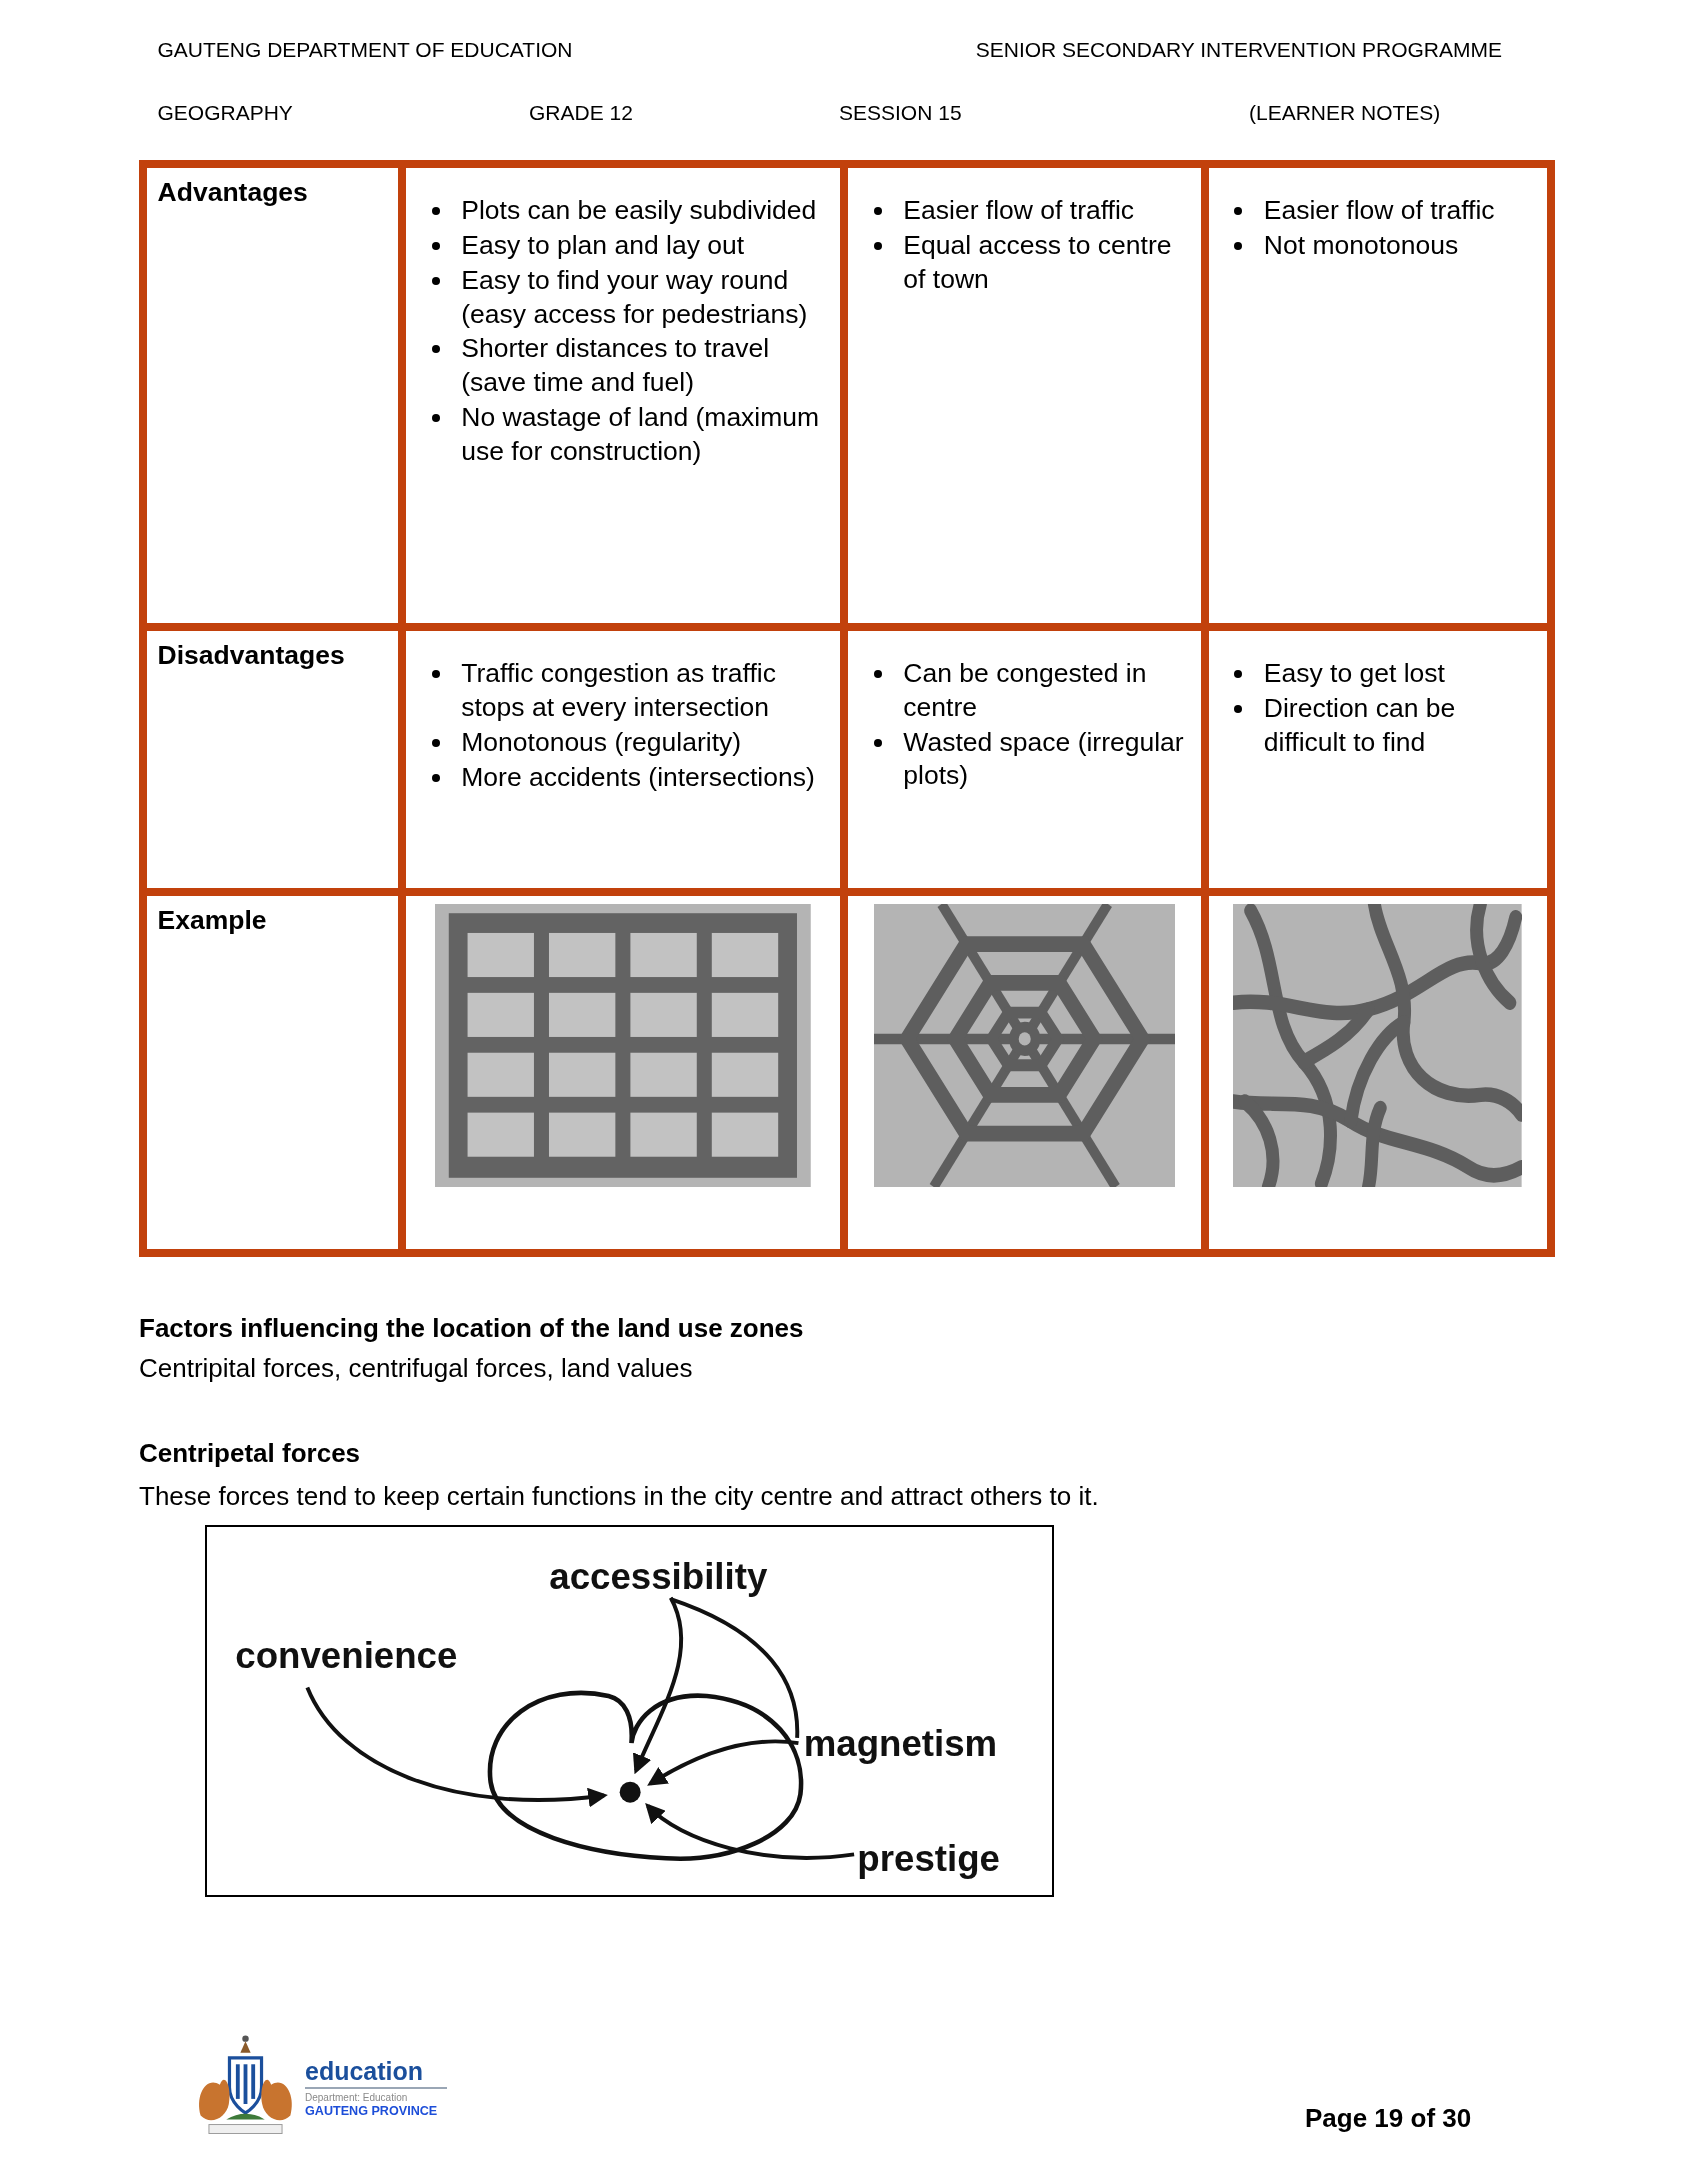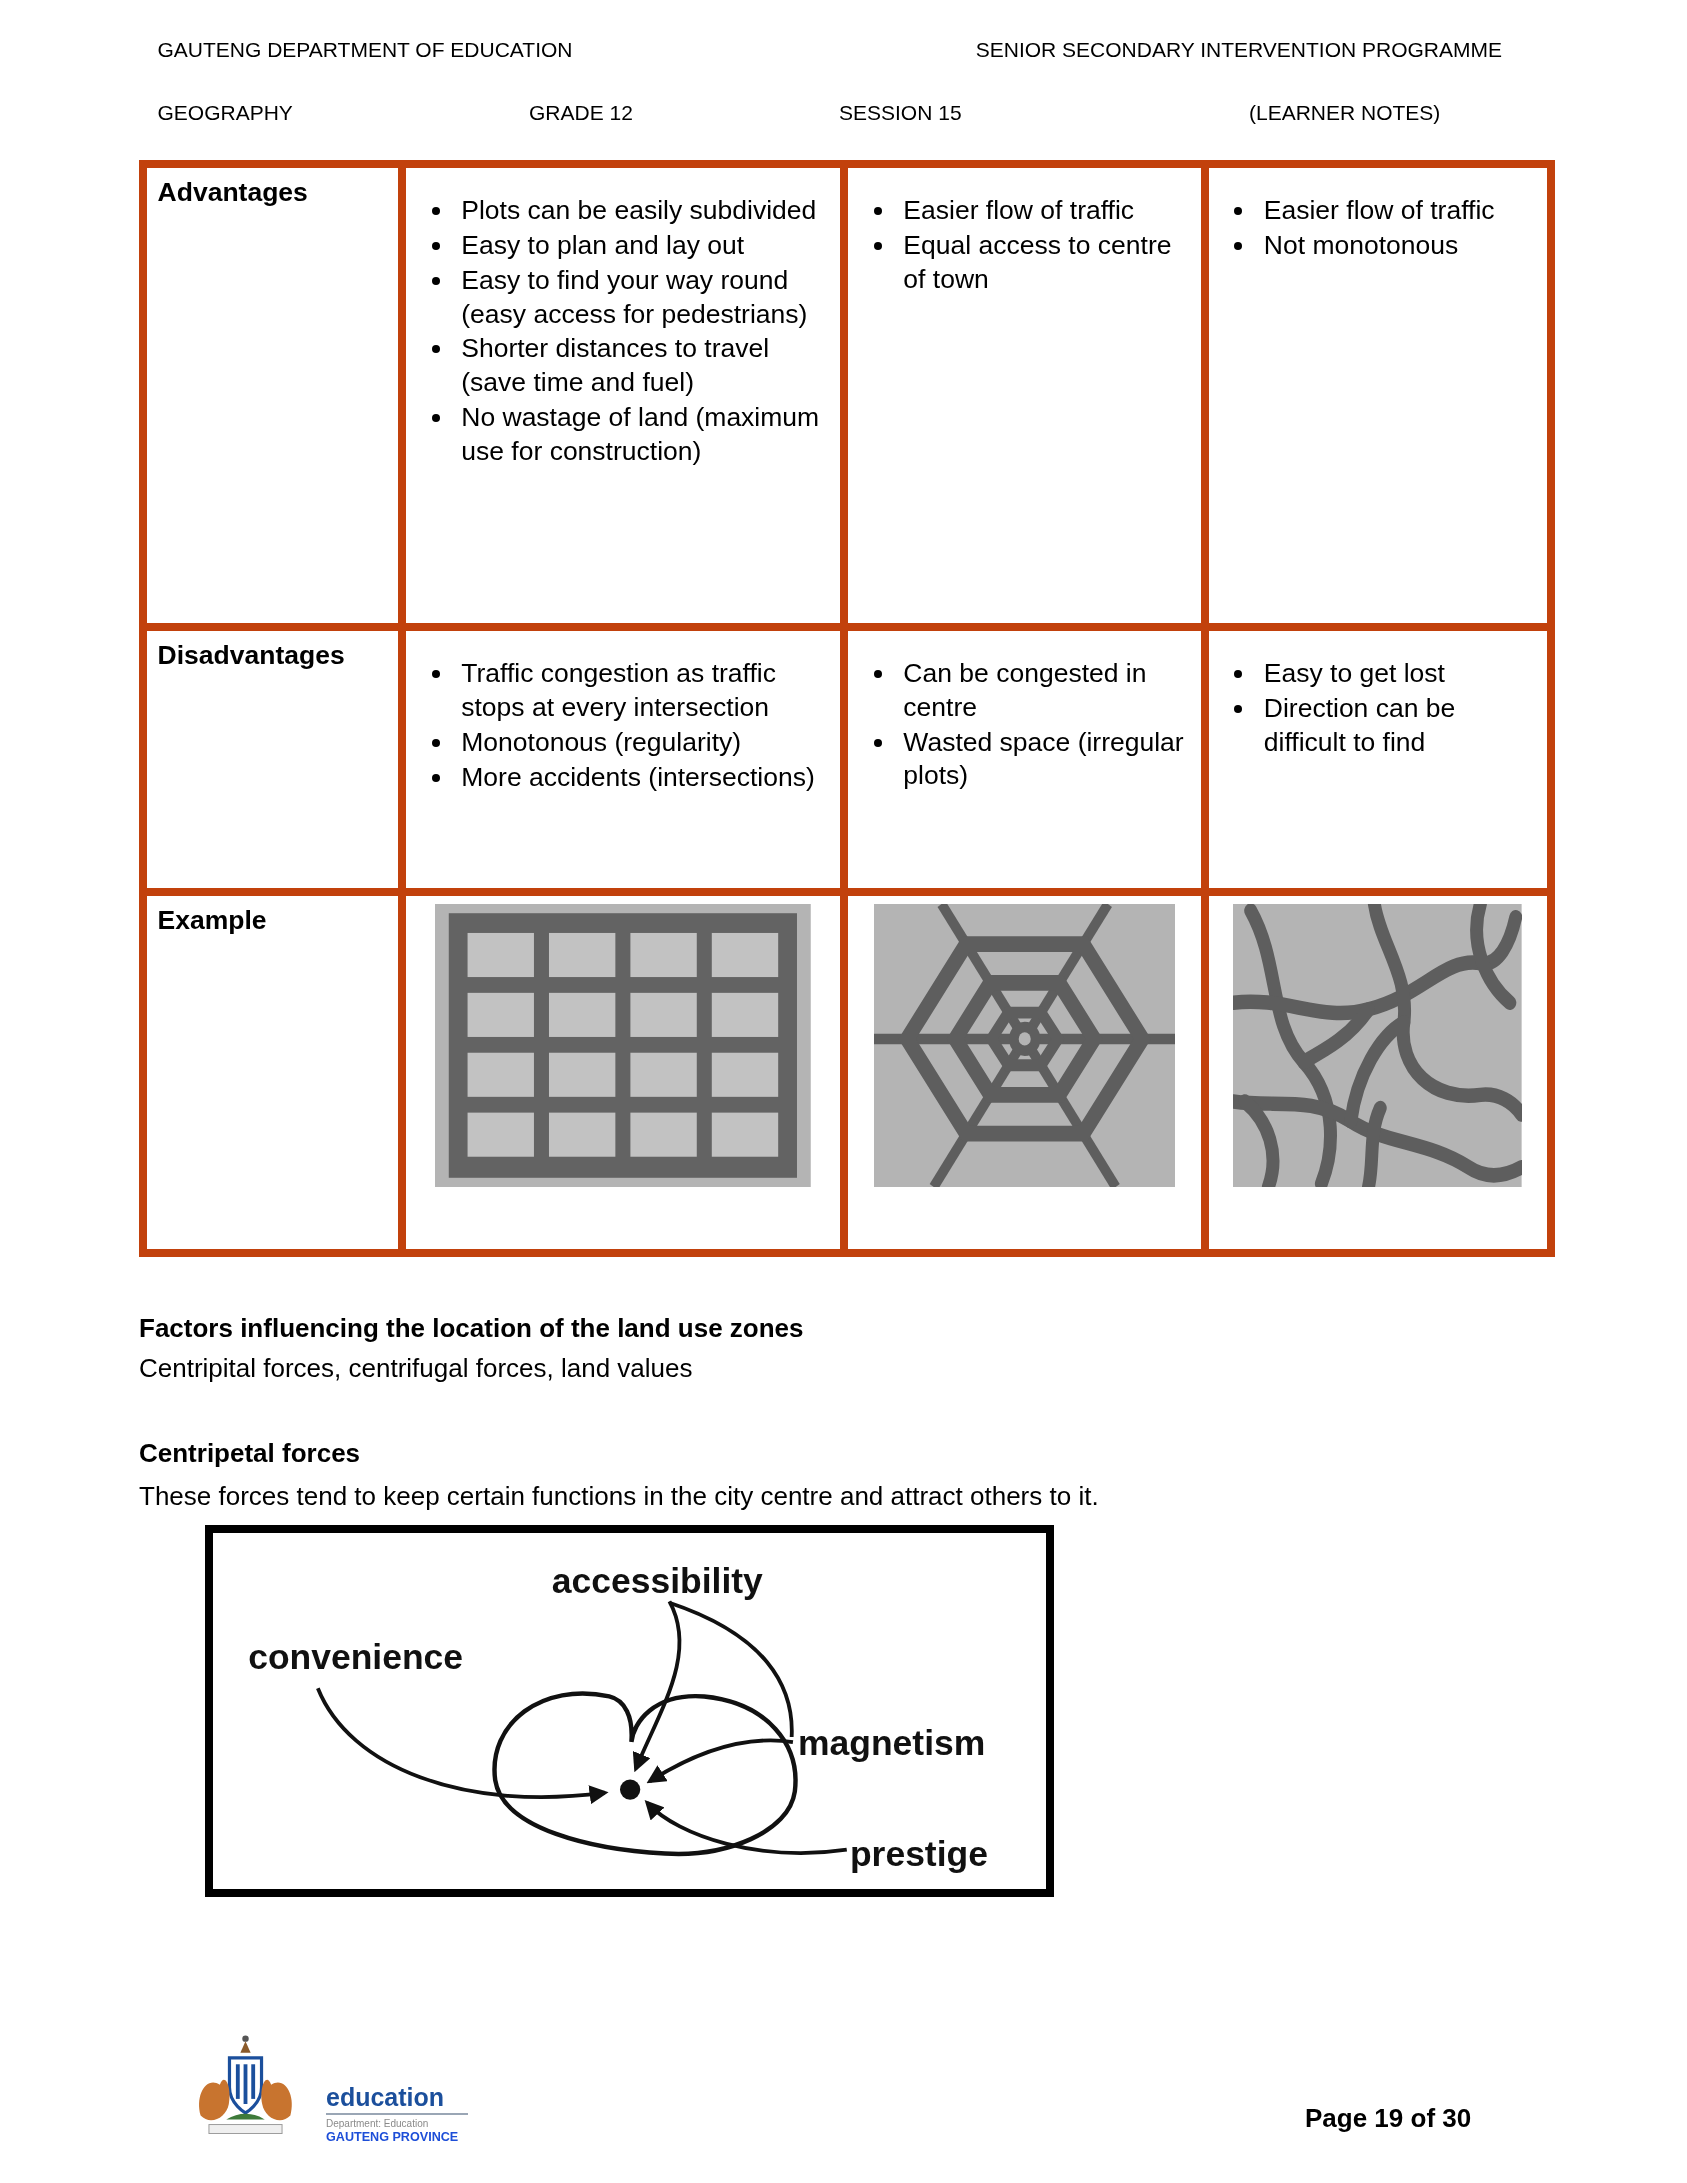--- a/index.html
+++ b/index.html
@@ -42,28 +42,28 @@
   .sec-para { font-size: 26px; margin-top: 9.3px; }
   .sec-heading2 { font-weight: bold; font-size: 26px; margin-top: 54px; }
   .sec-para2 { font-size: 26px; margin-top: 12px; }
 
   
   .diagram-box {
     margin-top: 13.2px;
     margin-left: 66px;
     width: 849px;
     height: 372px;
-    border: 8px solid #000000;
+    border: 2px solid #000000;
     background: #fff;
   }
   .diagram-box svg { width: 100%; height: 100%; }
   .diagram-label { font-family: "Liberation Sans", sans-serif; font-weight: bold; font-size: 56px; fill: #111; }
 
   
-  .footer-logo { position: absolute; left: 191px; top: 2032px; display: flex; align-items: flex-end; gap: 26px; }
+  .footer-logo { position: absolute; left: 191px; top: 2032px; display: flex; align-items: center; gap: 5px; }
   .logo-text-block { display: flex; flex-direction: column; }
   .logo-education { color: #1b4f9c; font-weight: bold; font-size: 25px; line-height: 1.05; }
   .logo-rule { width: 142px; height: 2px; background: #9aa6b5; margin: 2.6px 0 2.6px 0; }
   .logo-dept { color: #8a8a8a; font-size: 10px; }
   .logo-province { color: #1d4ed8; font-weight: bold; font-size: 12.6px; margin-top: 1.3px; }
   .page-number { position: absolute; left: 1305px; top: 2103px; font-weight: bold; font-size: 26px; white-space: nowrap; }
 </style>
 </head>
 <body>
 

